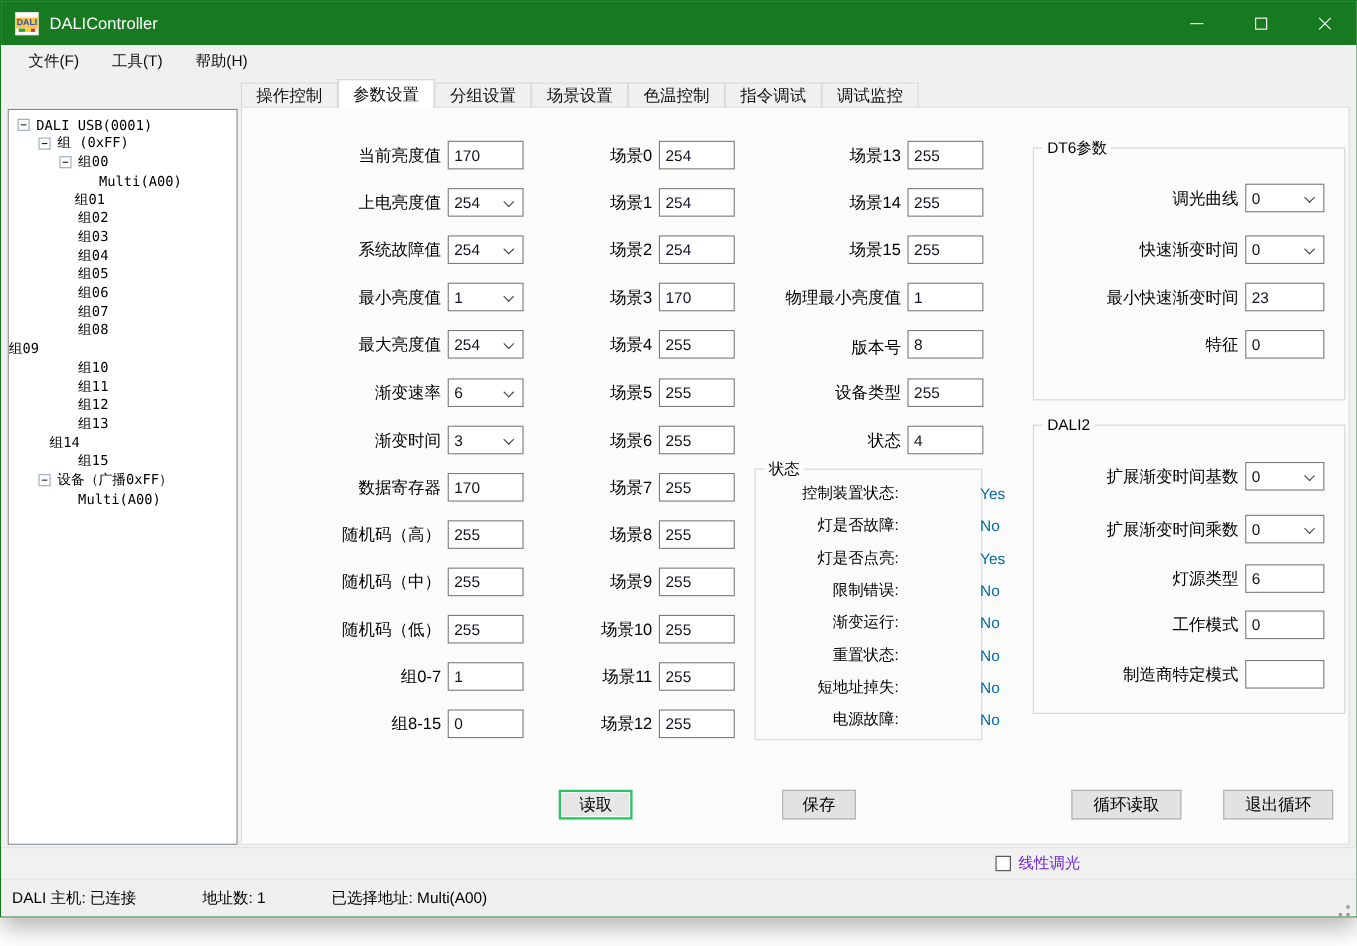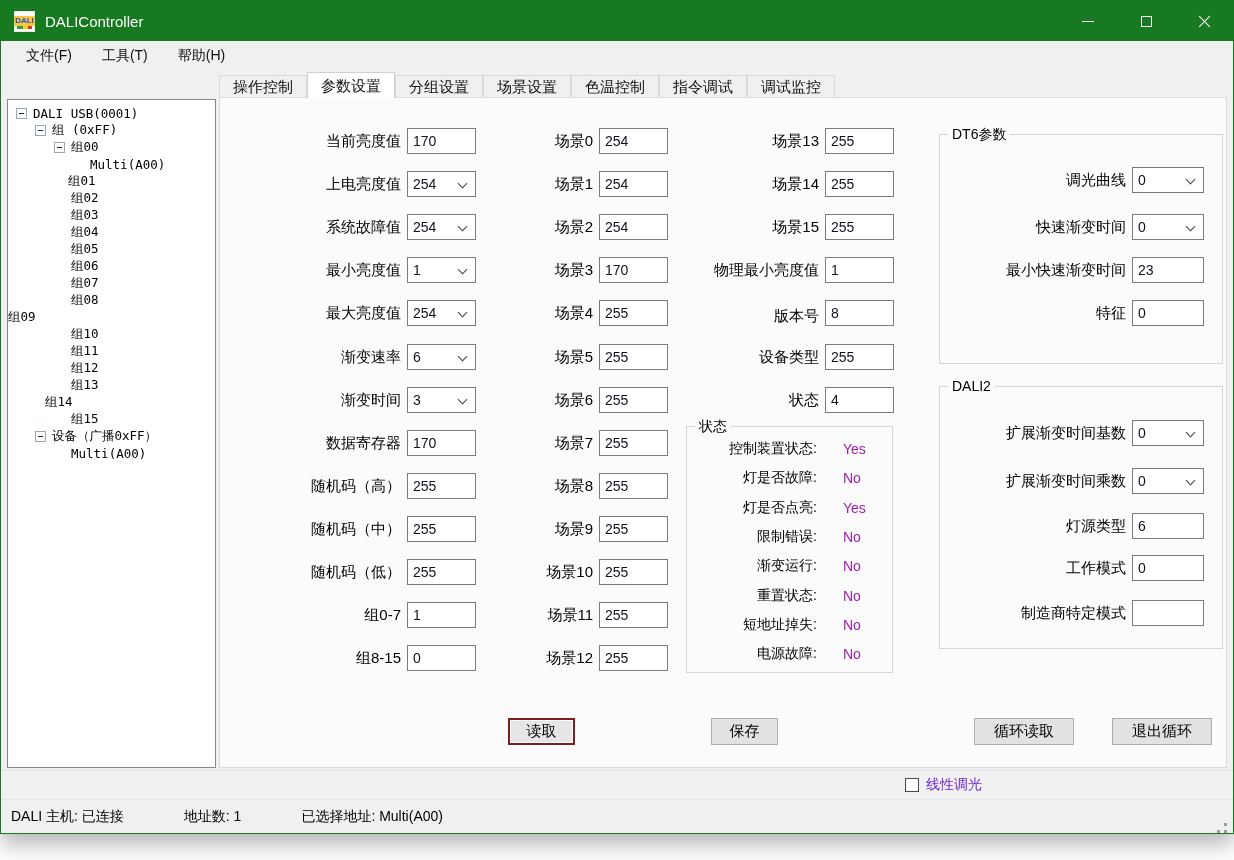--- a/index.html
+++ b/index.html
@@ -50,26 +50,26 @@
   .tabpage { position:absolute; left:218px; top:26px; width:1008px; height:671px;
     background:#fbfbfb; border:1px solid #dcdcdc; z-index:2; }
   .prow { position:absolute; display:flex; align-items:center; height:26px; }
   .plabel { text-align:right; font-size:15px; color:#000; margin-right:6px; flex:none; }
   .textbox { width:69px; height:26px; border:1px solid #7b7b7b; background:#fff; font-size:14px;
     display:flex; align-items:center; padding-left:5px; position:relative; flex:none; color:#101020; }
   .combo .chev { position:absolute; right:9px; top:8px; width:7px; height:7px;
     border-right:1.4px solid #444; border-bottom:1.4px solid #444; transform:rotate(45deg); }
   .groupbox { position:absolute; border:1px solid #d5d5d5; }
   .gtitle { position:absolute; top:-9px; left:8px; background:#fbfbfb; padding:0 4px; font-size:14px; color:#000; }
-  .srow { position:absolute; display:flex; align-items:center; height:20px; }
+  .srow { position:absolute; display:flex; align-items:center; height:20px;gap:48px; }
   .slabel { width:130px; text-align:right; font-size:14px; color:#000; }
-  .svalue { margin-left:26px; font-size:14px; color:#a21caf; }
+  .svalue { margin-left:26px; font-size:14px; color:#0369a1; }
   .btn { position:absolute; height:27px; background:#e2e2e2; border:1px solid #adadad; font-size:15px;
     display:flex; align-items:center; justify-content:center; color:#000; }
-  .btn.focused { border:2px solid #7f1d1d; box-shadow:inset 0 0 0 1px #fff; background:#e6e6e6; }
+  .btn.focused { border:2px solid #22c55e; box-shadow:inset 0 0 0 1px #fff; background:#e6e6e6; }
   
   .footer-strip { position:absolute; left:0; right:0; top:699px; height:29px; background:#f1f1f1;
     border-top:1px solid #e2e2e2; }
   .checkbox-wrap { position:absolute; left:904px; top:5px; display:flex; align-items:center; }
   .checkbox { width:14px; height:14px; border:1px solid #4a4a4a; background:#fff; margin-right:7px; }
   .checkbox-label { font-size:14px; color:#6d28d9; }
   .statusbar { position:absolute; left:0; right:0; top:728px; height:34px; background:#f0f0f0;
     border-top:1px solid #e6e6e6; display:flex; align-items:center; font-size:14px; color:#000; }
   .sb-item { margin-left:0; }
   .sb-host { margin-left:10px; }

